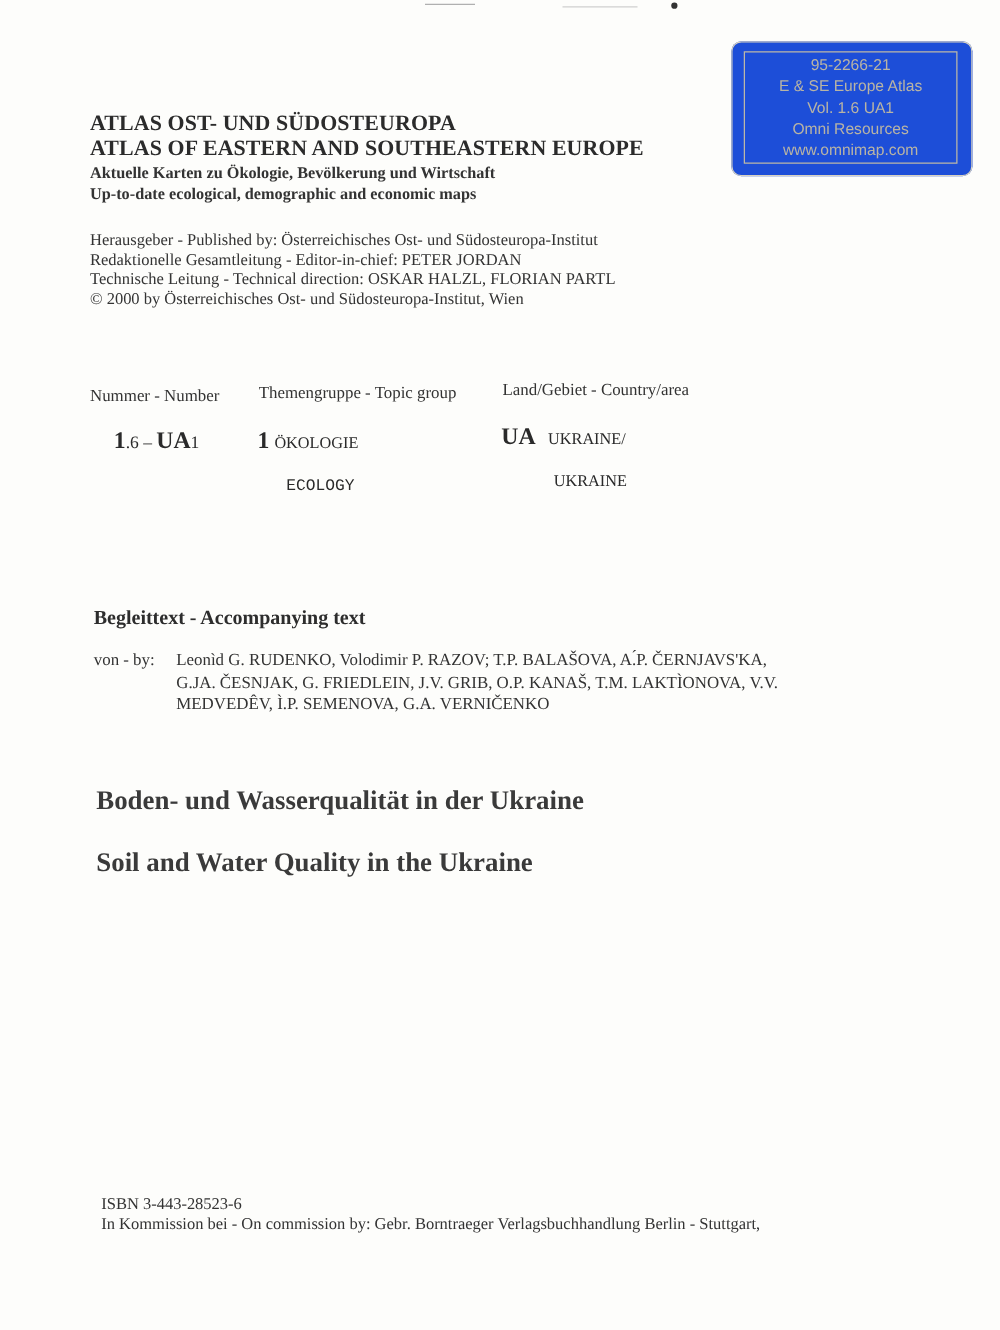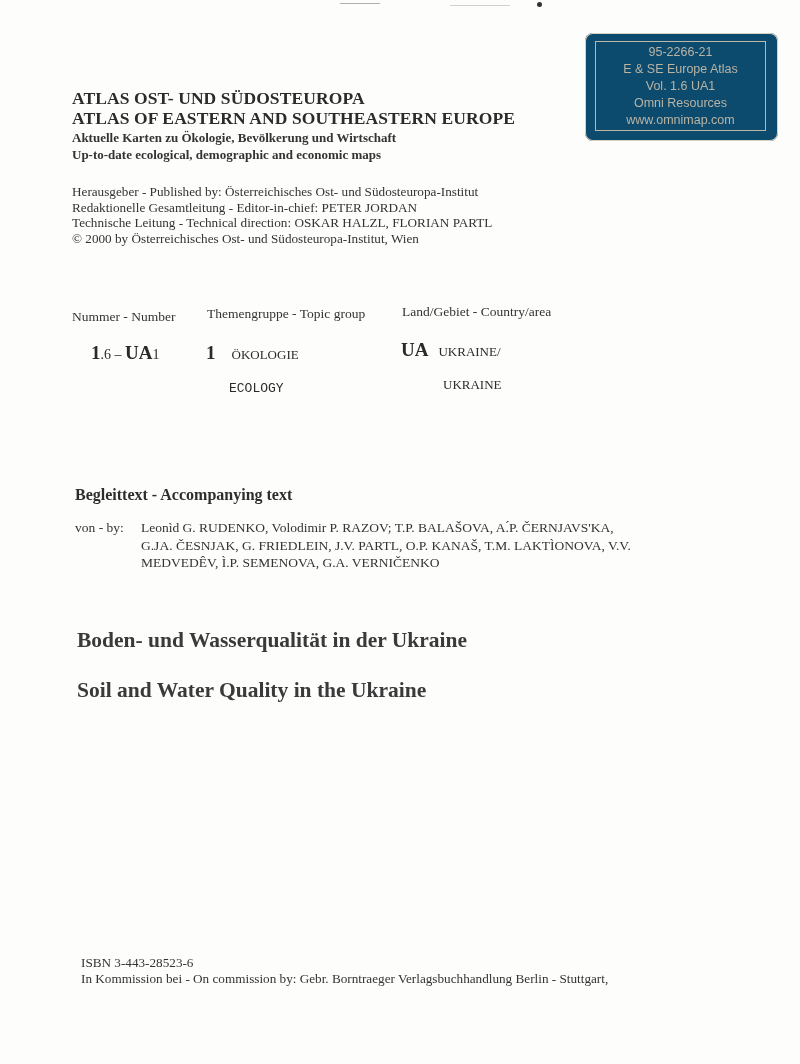--- a/index.html
+++ b/index.html
@@ -5,21 +5,21 @@
   html, body { margin: 0; padding: 0; }
   body {
     width: 800px; height: 1064px; position: relative; overflow: hidden;
     background: #fdfdfb;
     font-family: "Liberation Serif", "DejaVu Serif", serif;
     color: #2a2a2a;
   }
   .abs { position: absolute; white-space: nowrap; }
   .sticker {
     position: absolute; left: 585px; top: 33px; width: 193px; height: 108px;
-    background: #0c4a6e; border-radius: 8px;
+    background: #1d4ed8; border-radius: 8px;
     box-shadow: 0 0 0 1px #d8d2c0 inset;
   }
   .sticker-inner {
     position: absolute; left: 10px; top: 8px; right: 12px; bottom: 10px;
     border: 1px solid #bdb8a6;
     font-family: "Liberation Sans", "DejaVu Sans", sans-serif;
     color: #b9b4a4; font-size: 12.5px; line-height: 17px; text-align: center;
     padding-top: 2px;
   }
   .sticker-inner div { white-space: nowrap; }
@@ -67,35 +67,35 @@
 <div class="abs col-head" style="left:72px;top:309px;">Nummer - Number</div>
 <div class="abs col-head" style="left:207px;top:306px;">Themengruppe - Topic group</div>
 <div class="abs col-head" style="left:402px;top:304px;">Land/Gebiet - Country/area</div>
 
 <div class="abs" style="left:91px;top:342px;">
   <span class="big">1</span><span style="font-size:14px;">.6 – </span><span class="big">UA</span><span style="font-size:14px;">1</span>
 </div>
 
 <div class="abs" style="left:206px;top:342px;">
   <span class="big">1</span>
-  <span class="caps" style="margin-left:12px;">ÖKOLOGIE</span>
+  <span class="caps" style="margin-left:0;">ÖKOLOGIE</span>
 </div>
 <div class="abs caps" style="left:229px;top:381px;font-family:Liberation Mono, monospace;">ECOLOGY</div>
 
 <div class="abs" style="left:401px;top:339px;">
   <span class="big">UA</span>
   <span class="caps" style="margin-left:6px;">UKRAINE/</span>
 </div>
 <div class="abs caps" style="left:443px;top:377px;">UKRAINE</div>
 
 <div class="abs sec" style="left:75px;top:486px;">Begleittext - Accompanying text</div>
 <div class="abs authors" style="left:75px;top:519px;">von - by:</div>
 <div class="abs authors" style="left:141px;top:519px;">
   <div>Leonìd G. RUDENKO, Volodimir P. RAZOV; T.P. BALAŠOVA, A.́P. ČERNJAVS'KA,</div>
-  <div>G.JA. ČESNJAK, G. FRIEDLEIN, J.V. PARTL, O.P. KANAŠ, T.M. LAKTÌONOVA, V.V.</div>
+  <div>G.JA. ČESNJAK, G. FRIEDLEIN, J.V. GRIB, O.P. KANAŠ, T.M. LAKTÌONOVA, V.V.</div>
   <div>MEDVEDÊV, Ì.P. SEMENOVA, G.A. VERNIČENKO</div>
 </div>
 
 <div class="abs title" style="left:77px;top:628px;">Boden- und Wasserqualität in der Ukraine</div>
 <div class="abs title" style="left:77px;top:678px;">Soil and Water Quality in the Ukraine</div>
 
 <div class="abs foot" style="left:81px;top:955px;">
   <div>ISBN 3-443-28523-6</div>
   <div>In Kommission bei - On commission by: Gebr. Borntraeger Verlagsbuchhandlung Berlin - Stuttgart,</div>
 </div>

